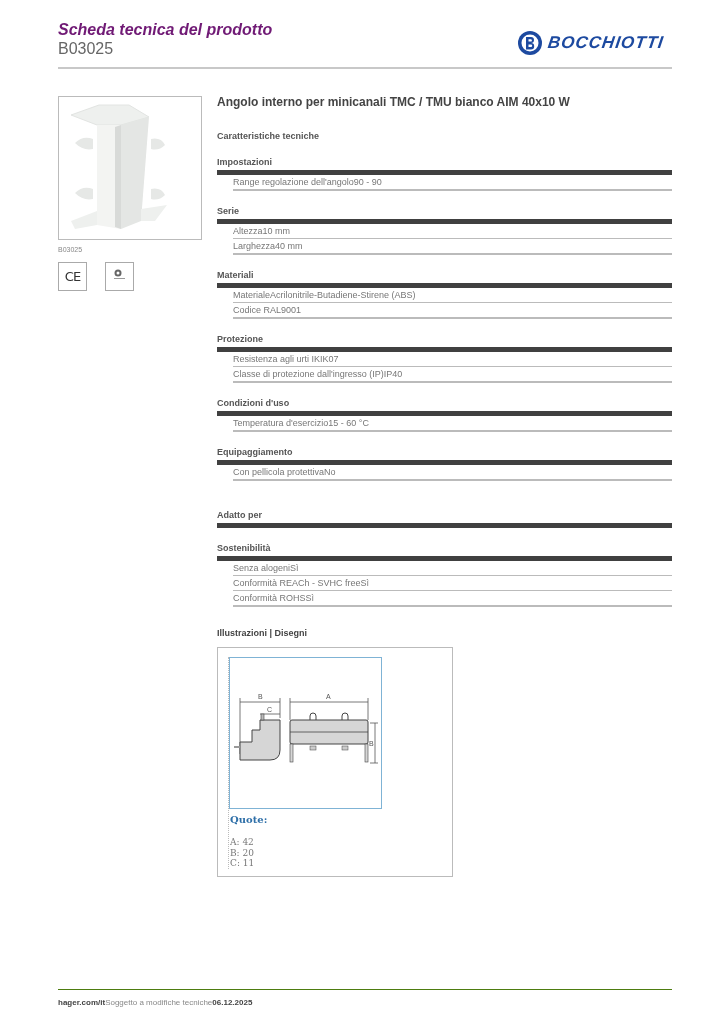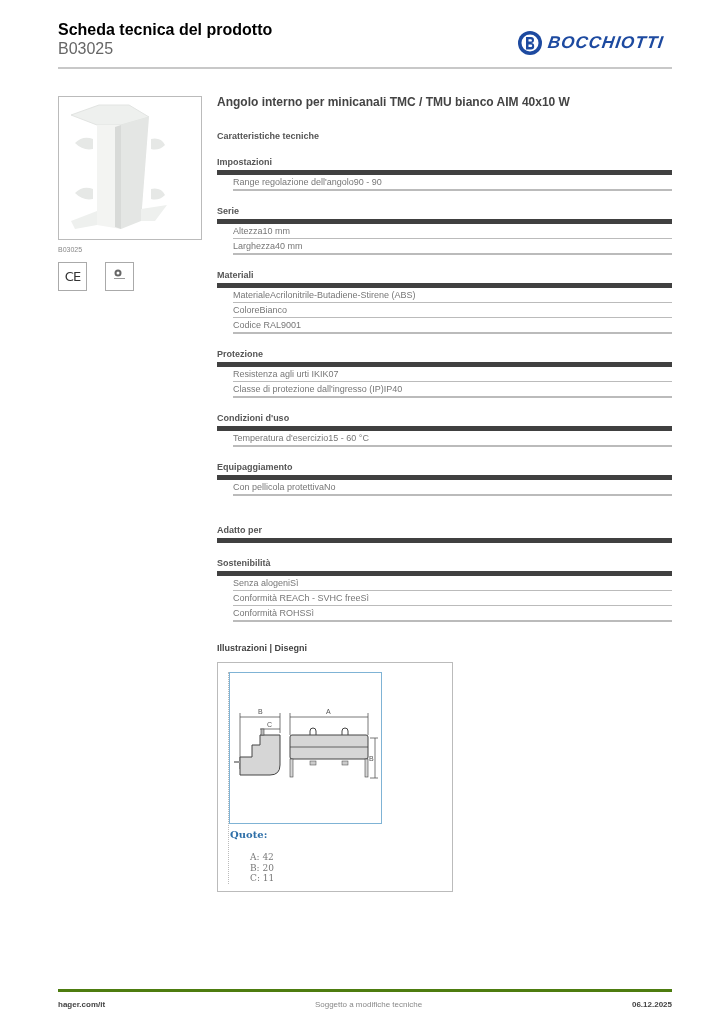--- a/index.html
+++ b/index.html
@@ -1,20 +1,20 @@
 <!DOCTYPE html>
 <html><head>
   <meta charset="utf-8">
   <style>
     * { box-sizing: border-box; margin: 0; padding: 0; }
     html, body { width: 724px; height: 1024px; background: #fff; overflow: hidden; }
     body { font-family: "Liberation Sans", sans-serif; color: #555; position: relative; }
 
     .header { position: absolute; left: 58px; top: 20px; width: 614px; height: 49px; border-bottom: 2px solid #c8c8c8; }
-    .doc-title { font-size: 16px; font-weight: bold; color: #000000; line-height: 20px; }
+    .doc-title { font-size: 16px; font-weight: bold; color: #701a75; line-height: 20px; font-style: italic; }
     .doc-code { font-size: 16px; color: #666; line-height: 18px; }
     .logo { position: absolute; right: 8px; top: 10px; display: flex; align-items: center; gap: 5px; }
     .logo-mark { width: 26px; height: 26px; }
     .logo-text { font-size: 17px; font-weight: bold; font-style: italic; color: #1d4aa0; letter-spacing: 1px; transform: skewX(-8deg); }
 
     .left-col { position: absolute; left: 58px; top: 96px; width: 144px; }
     .product-img { width: 144px; height: 144px; border: 1px solid #bbb; position: relative; background: #fff; }
     .product-code { font-size: 7px; color: #888; margin-top: 6px; }
     .certs { display: flex; gap: 18px; margin-top: 9px; }
     .cert { width: 29px; height: 29px; border: 1px solid #aaa; display: flex; align-items: center; justify-content: center; }
@@ -29,23 +29,23 @@
     .row { display: flex; justify-content: flex-start; font-size: 9px; color: #777; line-height: 12px; padding: 1px 0; border-bottom: 1px solid #bbb; margin-left: 16px; }
     .row:last-child { border-bottom: 2px solid #bbb; }
 
     .section.gap-big { margin-top: 28px; }
 
     .illus-title { font-size: 9px; font-weight: bold; color: #444; margin-top: 20px; line-height: 12px; }
     .drawing-box { width: 236px; height: 230px; border: 1px solid #bbb; margin-top: 8px; position: relative; }
     .drawing-inner { position: absolute; left: 11px; top: 9px; width: 153px; height: 152px; border: 1px solid #7fb3d5; }
     .dotted-rule { position: absolute; left: 10px; top: 9px; height: 212px; border-left: 1px dotted #bbb; }
     .quote-title { position: absolute; left: 12px; top: 166px; font-family: "DejaVu Serif", serif; font-size: 10px; font-weight: bold; color: #2e6fa8; }
-    .quote-list { position: absolute; left: 12px; top: 189px; font-family: "DejaVu Serif", serif; font-size: 9px; color: #777; line-height: 10.5px; margin-left: 20px; }
-
-    .footer { position: absolute; left: 58px; top: 989px; width: 614px; border-top: 3px solid #4d7c0f; padding-top: 8px; display: flex; justify-content: space-between; font-size: 8px; }
+    .quote-list { position: absolute; left: 12px; top: 189px; font-family: "DejaVu Serif", serif; font-size: 9px; color: #777; line-height: 10.5px; }
+
+    .footer { position: absolute; left: 58px; top: 989px; width: 614px; border-top: 1px solid #4d7c0f; padding-top: 8px; display: flex; justify-content: flex-start; font-size: 8px; }
     .footer-left { font-weight: bold; color: #444; }
     .footer-mid { color: #888; }
     .footer-right { font-weight: bold; color: #444; }
   </style>
 </head>
 <body>
 
 <div class="header">
   <div class="doc-title">Scheda tecnica del prodotto</div>
   <div class="doc-code">B03025</div>
@@ -112,24 +112,20 @@
         <span>Larghezza</span>
         <span>40 mm</span>
       </div>
   </div>
 
   <div class="section">
     <div class="section-title">Materiali</div>
     <div class="row">
         <span>Materiale</span>
         <span>Acrilonitrile-Butadiene-Stirene (ABS)</span>
-      </div>
-    <div class="row">
-        <span>Colore</span>
-        <span>Bianco</span>
       </div>
     <div class="row">
         <span>Codice RAL</span>
         <span>9001</span>
       </div>
   </div>
 
   <div class="section">
     <div class="section-title">Protezione</div>
     <div class="row">

